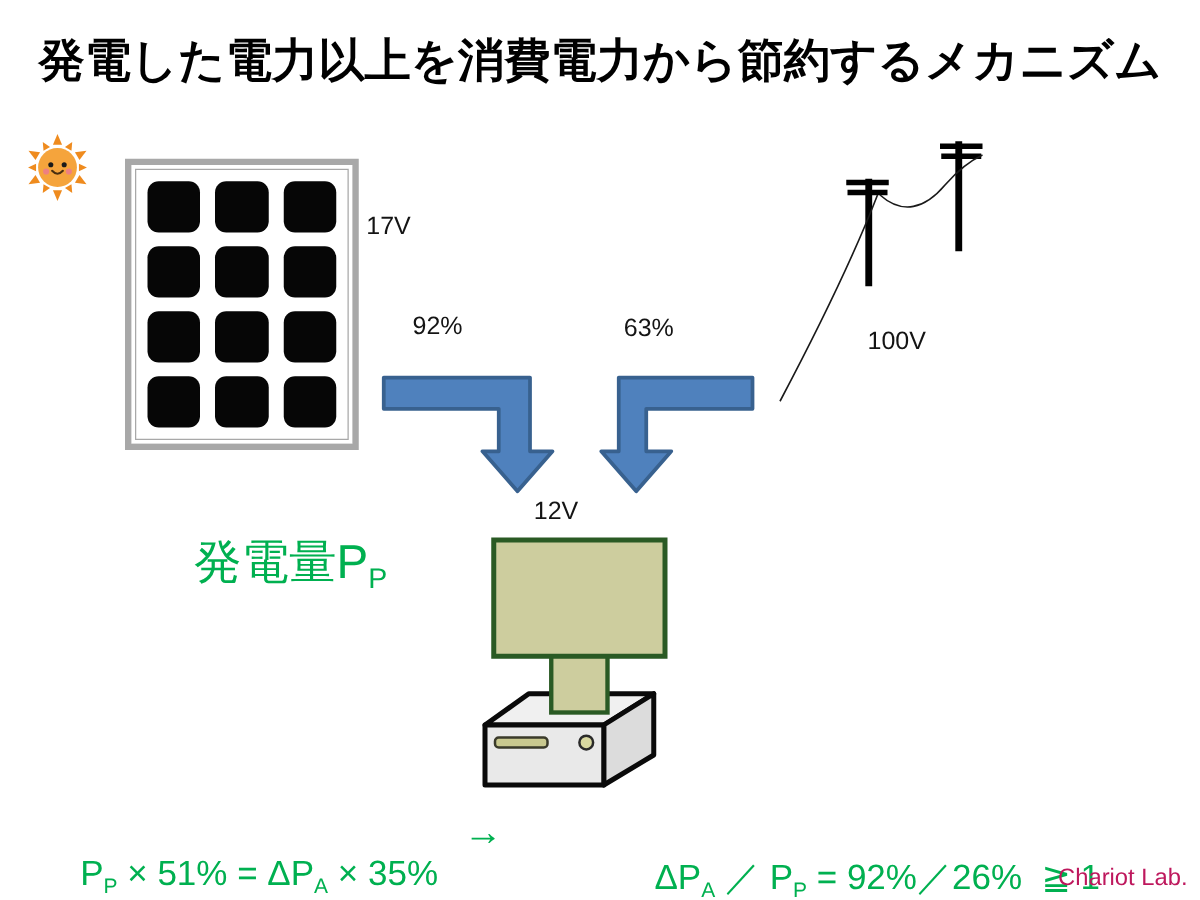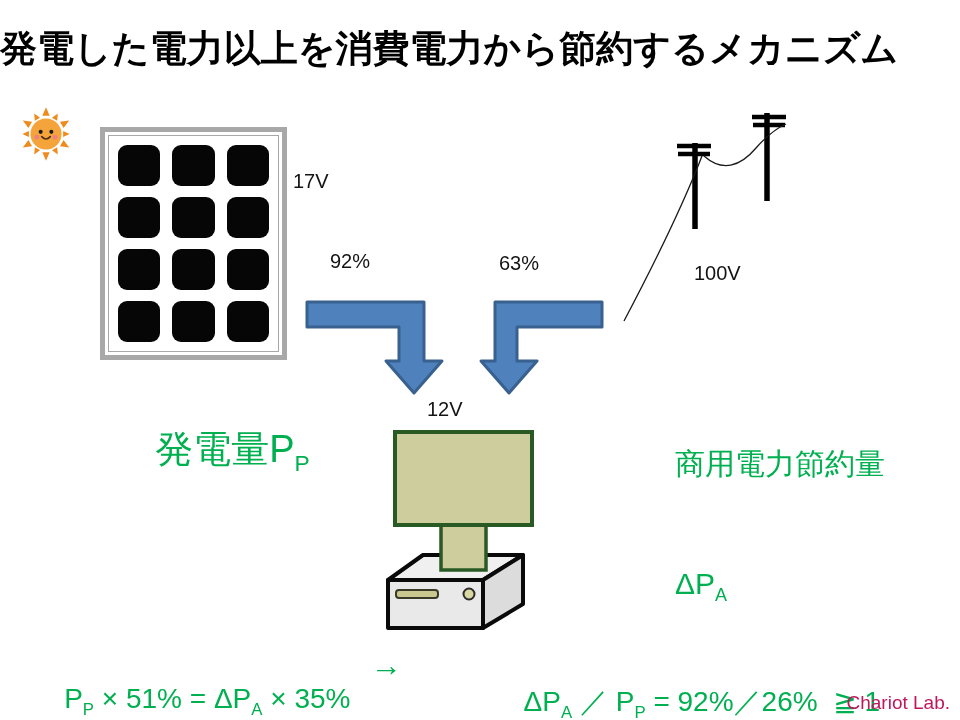--- a/index.html
+++ b/index.html
@@ -3,21 +3,21 @@
 <meta charset="utf-8">
 <style>
   html,body { margin:0; padding:0; background:#fff; }
   .slide {
     position:relative; width:960px; height:720px; background:#ffffff;
     font-family:"Liberation Sans","DejaVu Sans",sans-serif; overflow:hidden;
   }
   .abs { position:absolute; }
   .lbl { position:absolute; color:#141414; font-size:20px; white-space:pre; }
   .title {
-    position:absolute; top:24px; left:0; width:100%; text-align:left;
+    position:absolute; top:24px; left:0; width:100%; text-align:center;
     font-size:37px; font-weight:700; color:#000;
   }
   .green { color:var(--green,#00B050); }
   .formula { position:absolute; font-size:28px; color:var(--green,#00B050); white-space:pre; }
   sub { font-size:0.6em; line-height:0; }
   
   .panel {
     position:absolute; left:100px; top:127px; width:187px; height:233px;
     box-sizing:border-box; background:#fff;
     border:5px solid var(--panel_frame,#A8A8A8);
@@ -116,24 +116,20 @@
 
   <div class="lbl" style="left:293px;top:170px">17V</div>
   <div class="lbl" style="left:330px;top:250px">92%</div>
   <div class="lbl" style="left:499px;top:252px">63%</div>
   <div class="lbl" style="left:427px;top:398px">12V</div>
   <div class="lbl" style="left:694px;top:262px">100V</div>
 
   <div class="lbl green" style="left:113px;top:381px;font-size:38px">
     <span>発電量P</span><sub>P</sub>
   </div>
-  <div class="lbl green" style="left:675px;top:364px;font-size:30px;line-height:40px">
-    <div>商用電力節約量</div>
-    <div><span>ΔP</span><sub>A</sub></div>
-  </div>
 
   <div class="formula" style="left:33px;top:651px">
     <span>P</span><sub>P</sub><span> × 51% = ΔP</span><sub>A</sub><span> × 35%</span>
   </div>
   <div class="formula" style="left:371px;top:648px;font-size:31px">→</div>
   <div class="formula" style="left:494px;top:651px">
     <span>ΔP</span><sub>A</sub><span> ／ P</span><sub>P</sub><span> = 92%／26%  ≧ 1</span>
   </div>
 
   <div class="credit">Chariot Lab.</div>

